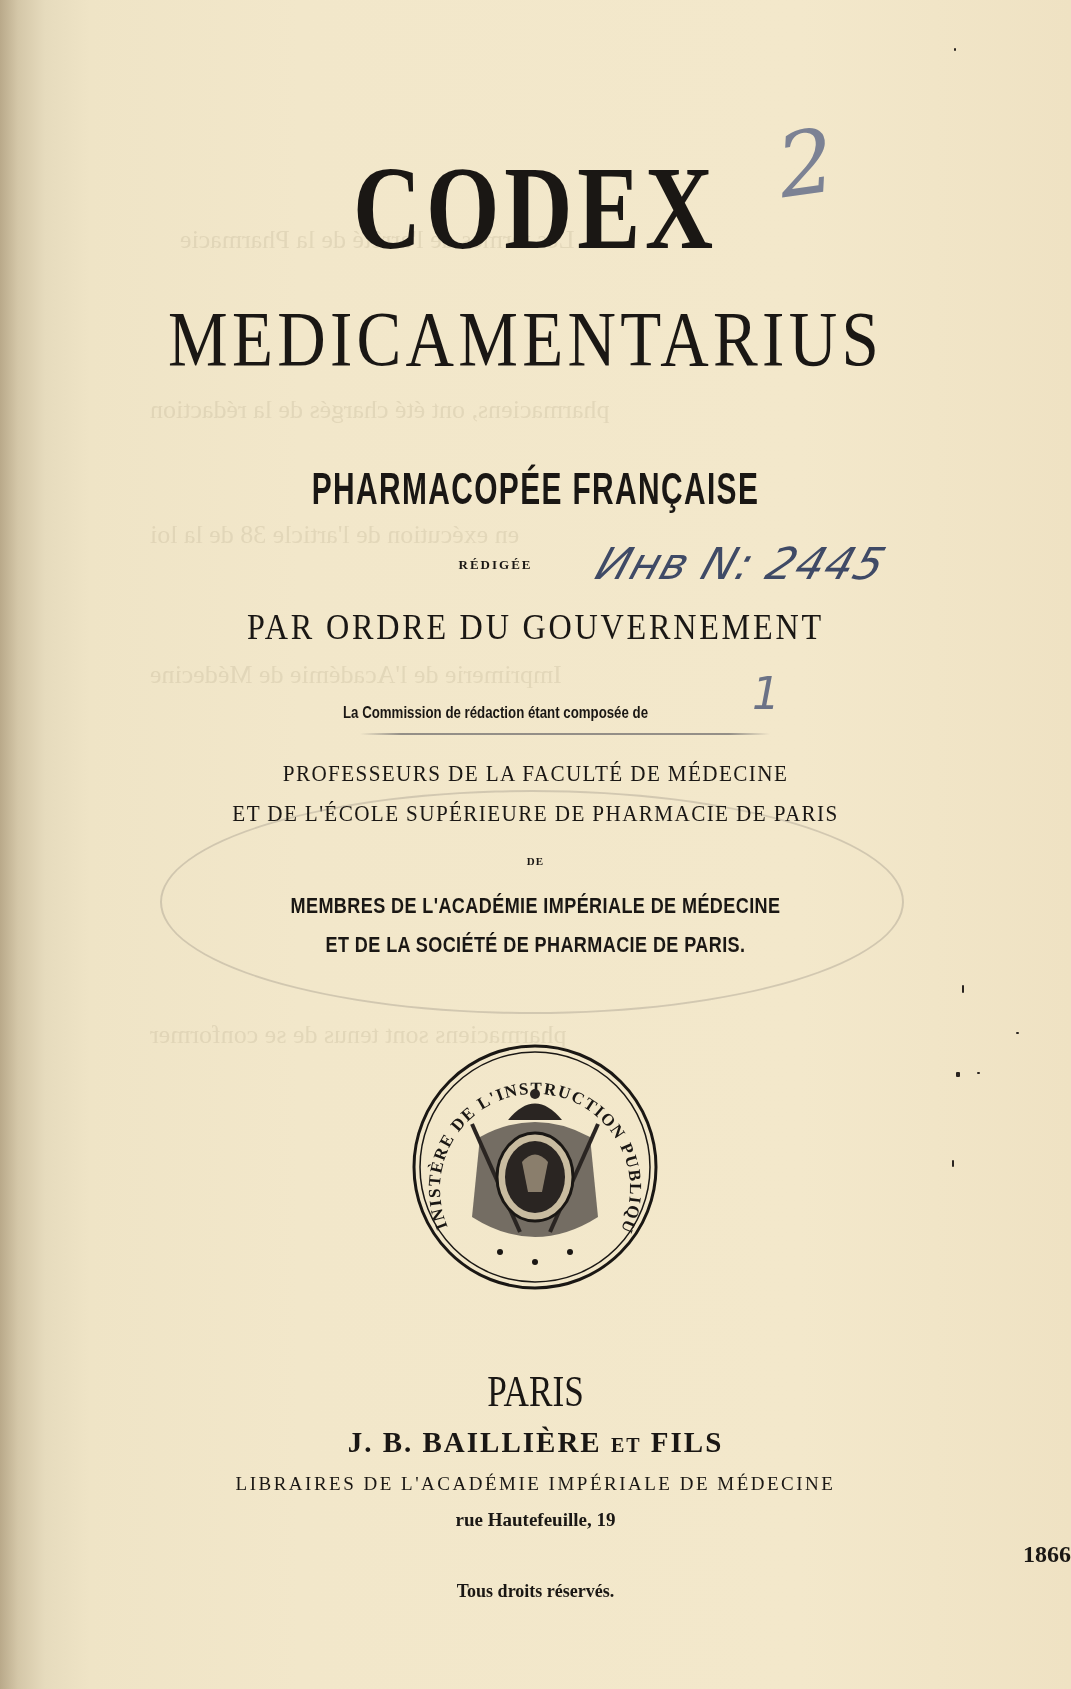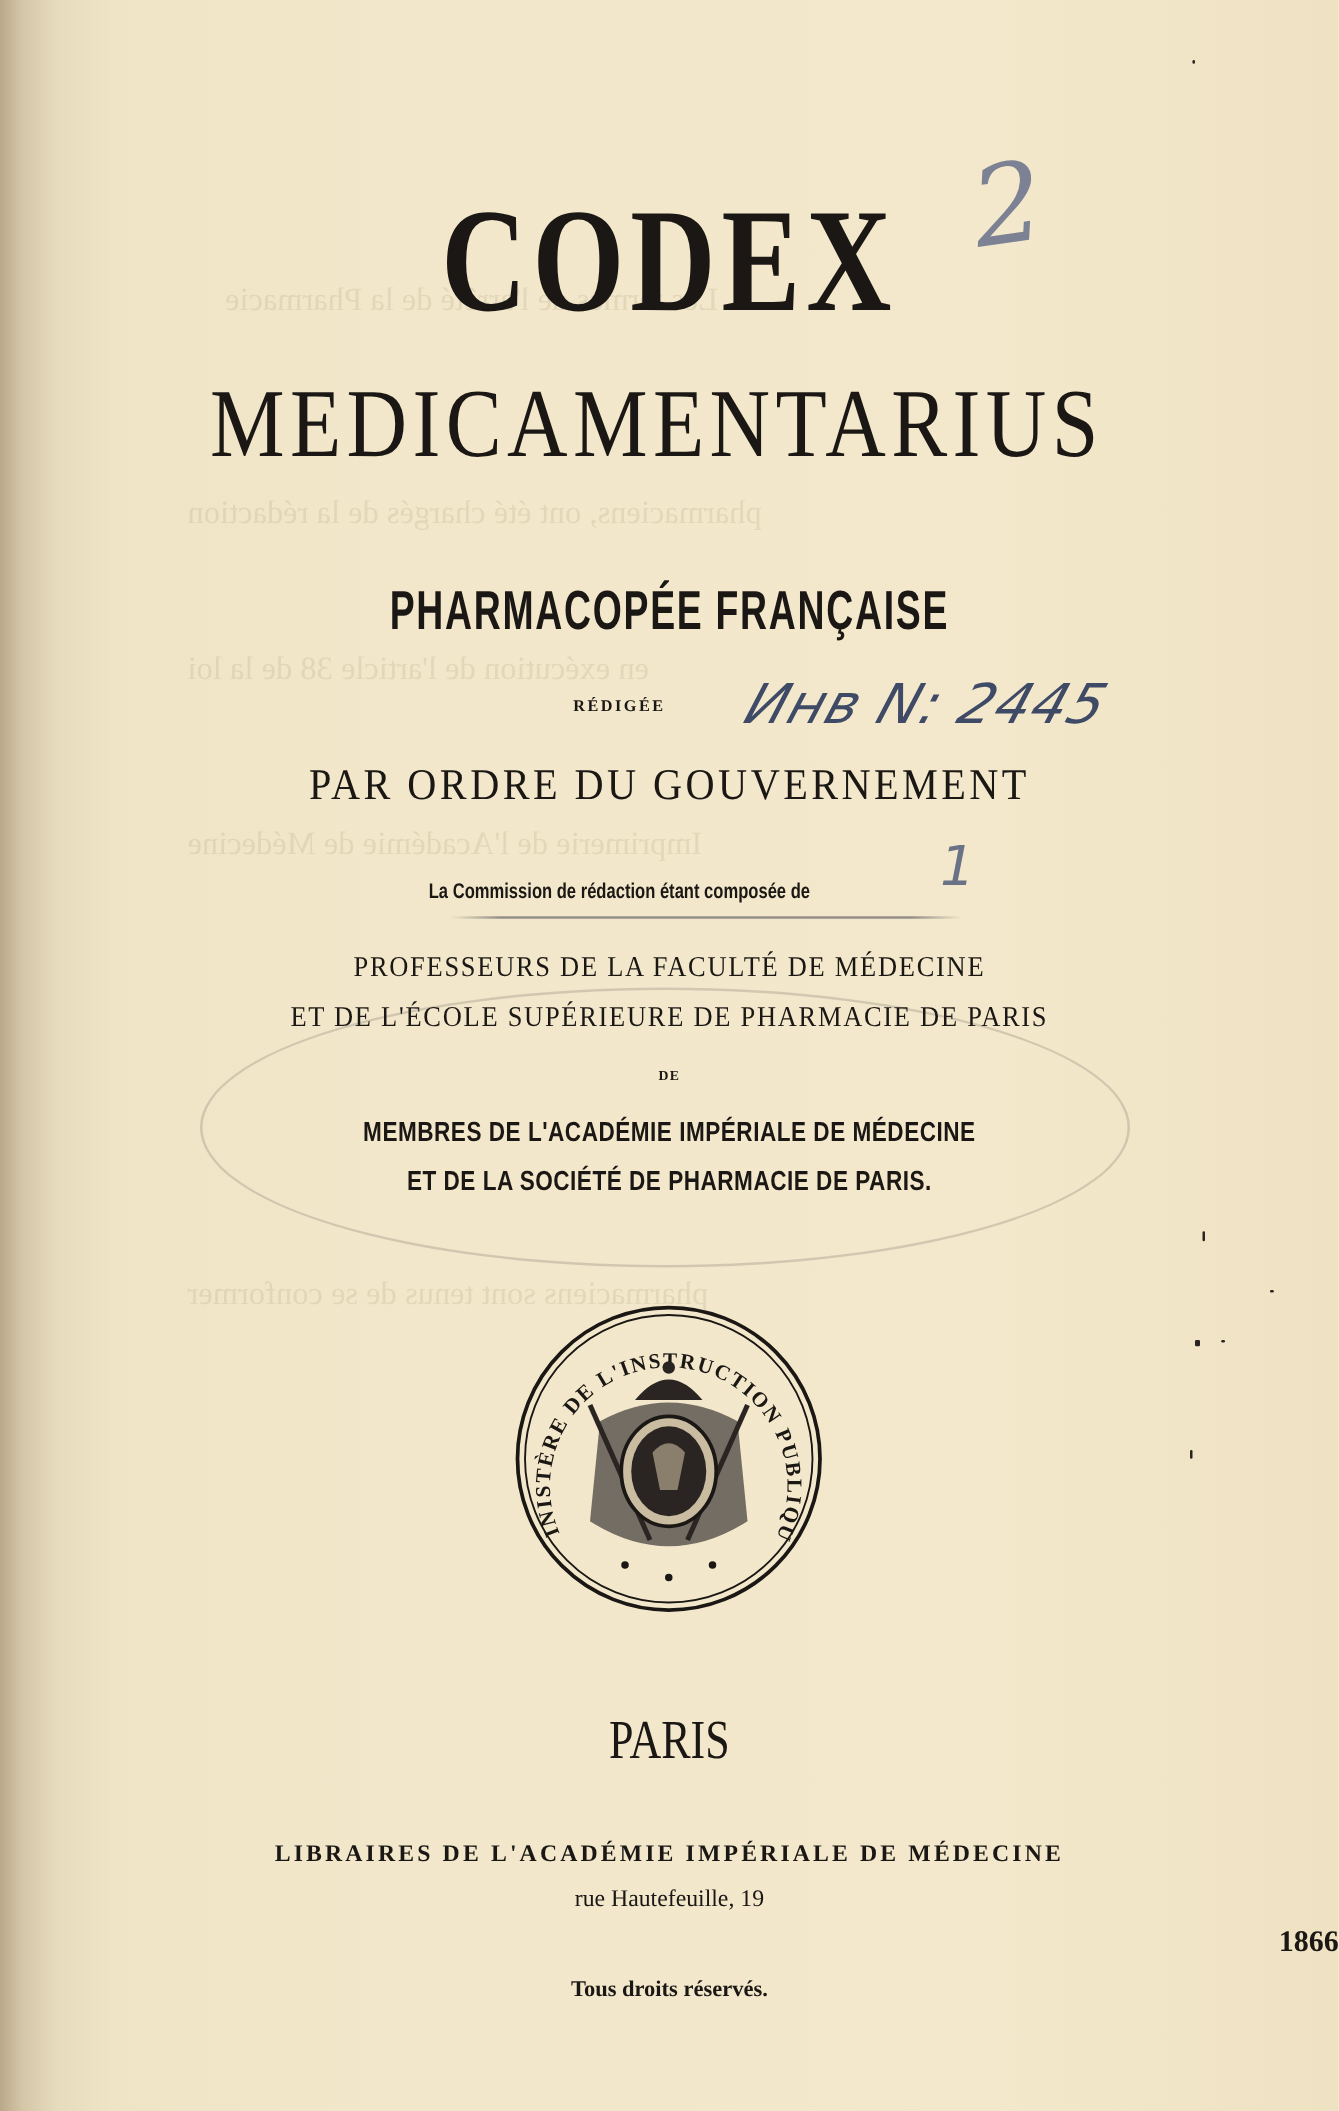--- a/index.html
+++ b/index.html
@@ -37,22 +37,22 @@
   .prof2 { top:802px; }
   .de { top:855px; font-size:11px; font-weight:bold; letter-spacing:1px; }
   .memb1 { top:893px; font-weight:bold; transform:scaleX(0.82); font-family:"Liberation Sans", sans-serif; font-size:22px; letter-spacing:0.5px; }
   .memb2 { top:932px; font-weight:bold; transform:scaleX(0.82); font-family:"Liberation Sans", sans-serif; font-size:22px; letter-spacing:0.5px; }
   .seal {
     position:absolute; left:410px; top:1042px; width:250px; height:250px;
   }
   .paris { top:1370px; font-size:44px; line-height:1; transform:scaleX(0.80); transform-origin:center top; }
   .bailliere { top:1428px; font-size:29px; font-weight:bold; letter-spacing:2px; line-height:1; }
   .bailliere .sc { font-size:20px; }
-  .libraires { top:1474px; font-size:19px; letter-spacing:2.5px; font-weight:bold; line-height:1; }
-  .rue { top:1510px; font-size:19px; line-height:1; }
+  .libraires { top:1474px; font-size:19px; letter-spacing:2.5px; font-weight:normal; line-height:1; }
+  .rue { top:1510px; font-size:19px; line-height:1;font-weight:bold; }
   .year { top:1542px; font-size:24px; font-weight:bold; line-height:1;text-align:right; }
   .droits { top:1582px; font-size:18px; font-weight:bold; line-height:1; }
   .hand {
     position:absolute; color:#5a6680; font-family:"DejaVu Sans", sans-serif;
     font-style:italic; font-weight:normal;
   }
   .hand-2 { left:778px; top:112px; font-size:88px; color:#7c8294; transform:rotate(-8deg); font-family:"DejaVu Serif", serif; }
   .hand-inv { left:598px; top:538px; font-size:44px; color:#3f4a66; letter-spacing:1px; transform:skewX(-18deg); }
   .hand-1 { left:752px; top:668px; font-size:44px; color:#6b7286; }
   .underline-ink { position:absolute; left:360px; top:733px; width:410px; height:2px; background:linear-gradient(90deg, rgba(70,70,80,0) 0%, rgba(70,70,80,0.55) 10%, rgba(70,70,80,0.55) 90%, rgba(70,70,80,0) 100%); border-radius:2px; }
@@ -116,20 +116,25 @@
     <ellipse cx="125" cy="135" rx="30" ry="36" fill="#2a2522"></ellipse>
 
     <path d="M112 120 Q125 105 138 120 L132 150 L118 150 Z" fill="#8a7e6c"></path>
 
     <circle cx="90" cy="210" r="3" fill="#1a1714"></circle>
     <circle cx="125" cy="220" r="3" fill="#1a1714"></circle>
     <circle cx="160" cy="210" r="3" fill="#1a1714"></circle>
   </svg>
 
   <div class="line paris">PARIS</div>
+  <div class="line bailliere">
+    <span>J. B. BAILLIÈRE</span>
+    <span class="sc">ET</span>
+    <span>FILS</span>
+  </div>
   <div class="line libraires">LIBRAIRES DE L'ACADÉMIE IMPÉRIALE DE MÉDECINE</div>
   <div class="line rue">rue Hautefeuille, 19</div>
   <div class="line year">1866</div>
   <div class="line droits">Tous droits réservés.</div>
 
   <div class="speck" style="left:954px;top:48px;width:2px;height:3px;"></div>
   <div class="speck" style="left:962px;top:985px;width:2px;height:8px;"></div>
   <div class="speck" style="left:956px;top:1072px;width:4px;height:5px;"></div>
   <div class="speck" style="left:977px;top:1072px;width:3px;height:2px;"></div>
   <div class="speck" style="left:1016px;top:1032px;width:3px;height:2px;"></div>

